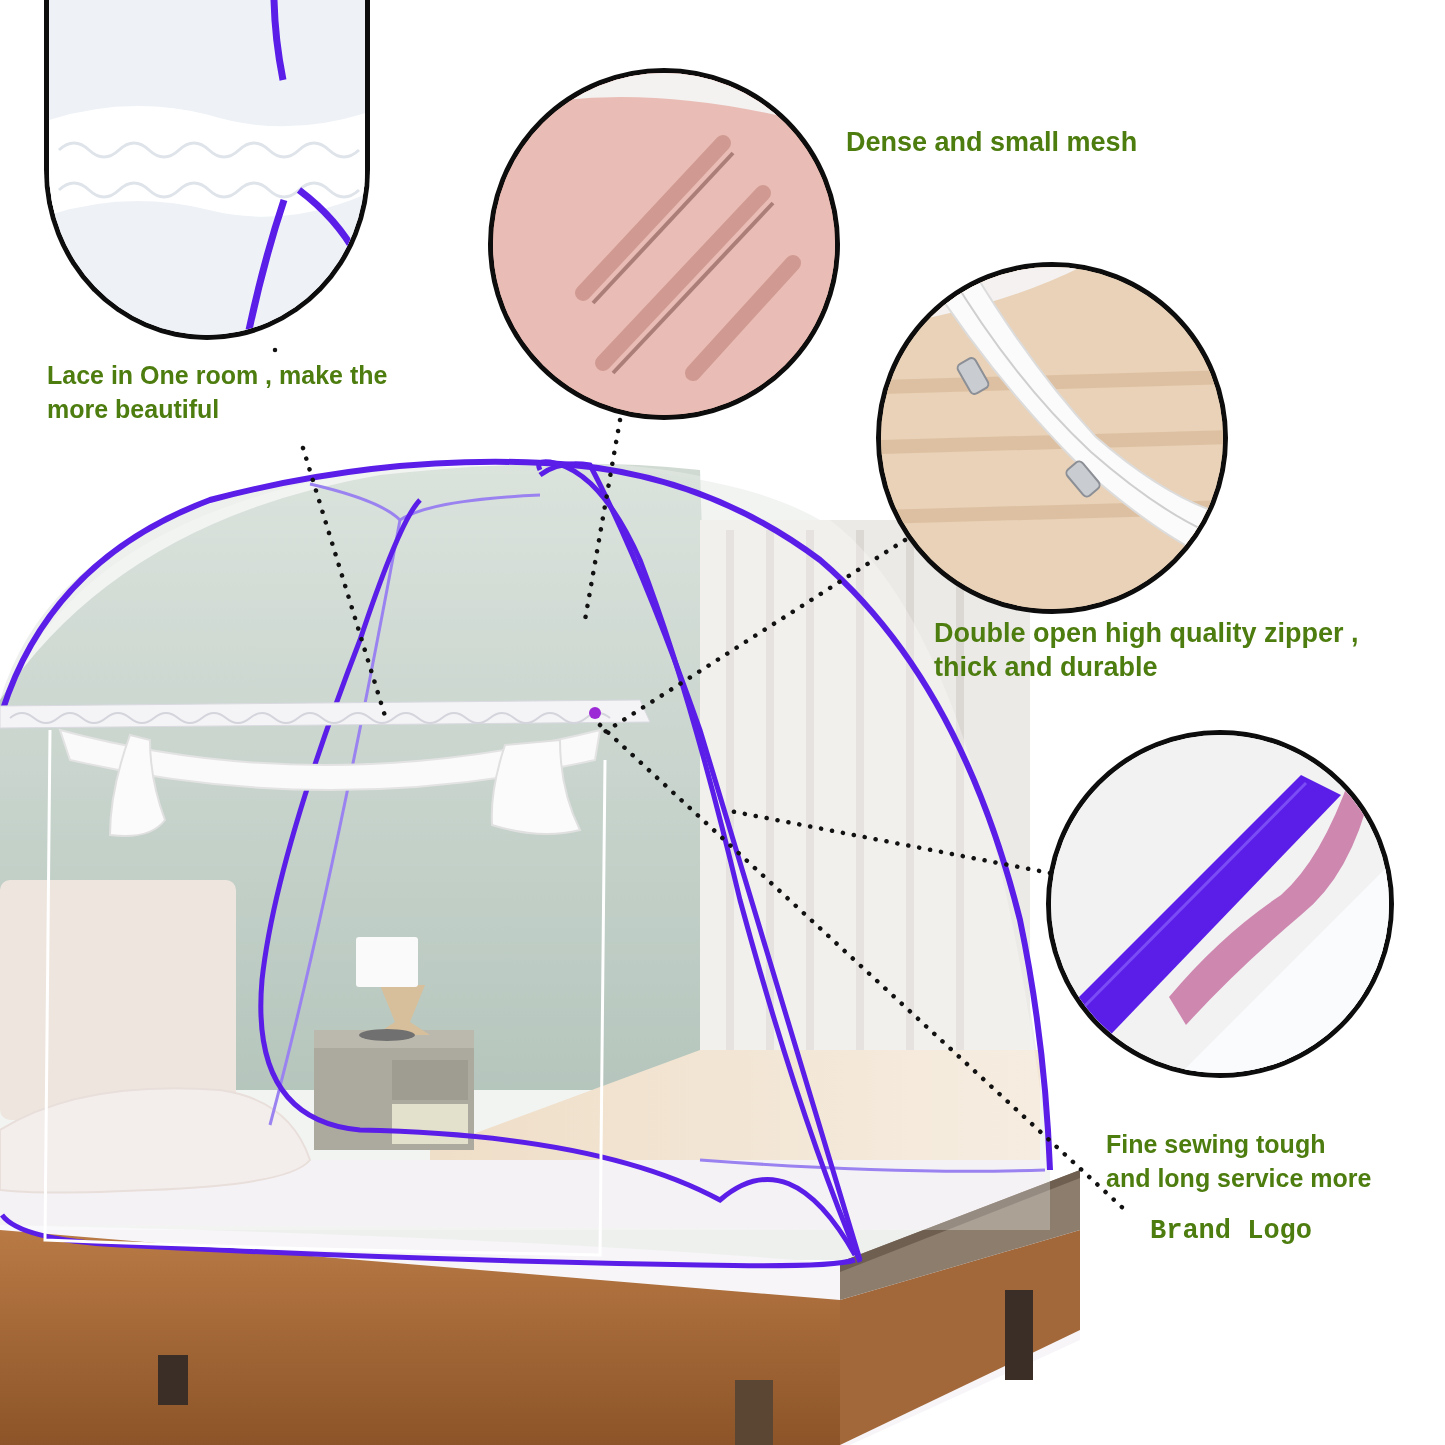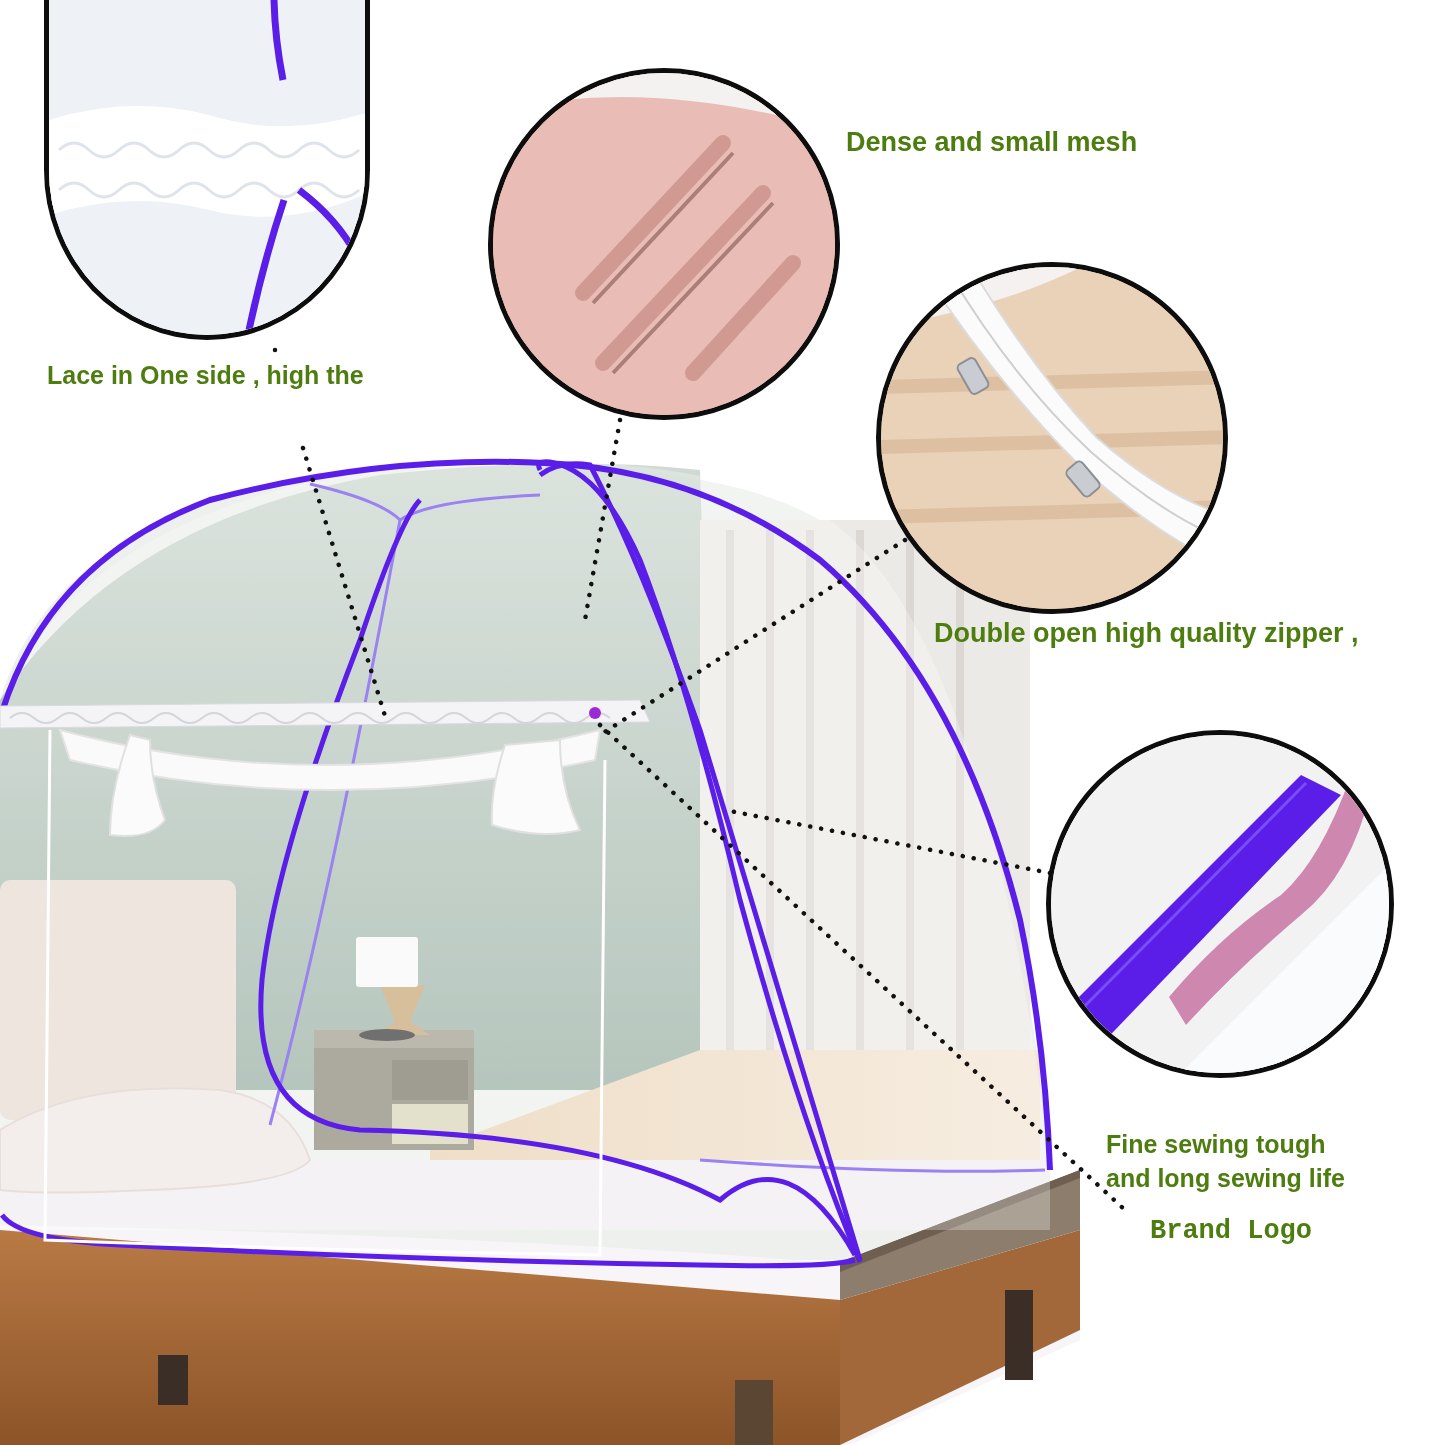--- a/index.html
+++ b/index.html
@@ -162,31 +162,33 @@
   <svg width="348" height="348">
     <rect width="348" height="348" fill="#f2f2f3"></rect>
     <path d="M120,348 L348,120 L348,348 Z" fill="#fafbfd"></path>
     <path d="M118,262 Q170,200 230,160 Q270,125 300,40 L320,55 Q300,140 250,180 Q185,235 135,290 Z" fill="#c2649a" opacity="0.75"></path>
     <path d="M0,290 L250,40 L290,60 L40,320 Z" fill="#5a1ee8"></path>
     <path d="M10,295 L255,48" stroke="#7b4cf5" stroke-width="3"></path>
   </svg>
 </div>
 
 <div class="label" style="left:47px;top:358px;font-size:25px;line-height:34px;">
-  <div>Lace in One side , high the</div>
+  <div>Lace in One room , make the</div>
+  <div>more beautiful</div>
 </div>
 
 <div class="label" style="left:846px;top:125px;font-size:27px;">
   <div>Dense and small mesh</div>
 </div>
 
 <div class="label" style="left:934px;top:616px;font-size:27px;">
   <div>Double open high quality zipper ,</div>
+  <div>thick and durable</div>
 </div>
 
 <div class="label" style="left:1106px;top:1087px;font-size:25px;margin-top:40px;">
   <div>Fine sewing tough</div>
-  <div>and long sewing life</div>
+  <div>and long service more</div>
 </div>
 
 <div class="label" style="left:1150px;top:1214px;font-size:27px;font-family:Liberation Mono, monospace;">
   <div>Brand Logo</div>
 </div>
 
 </body></html>

